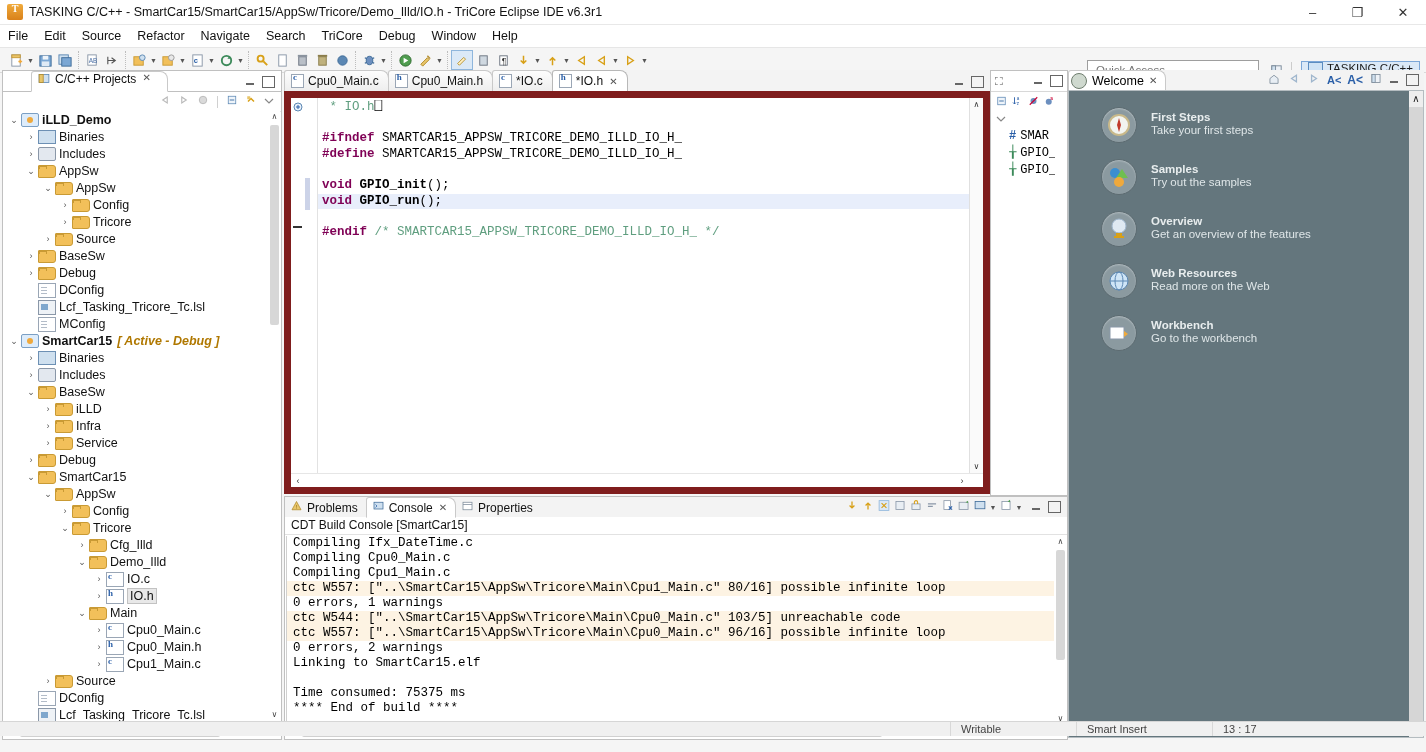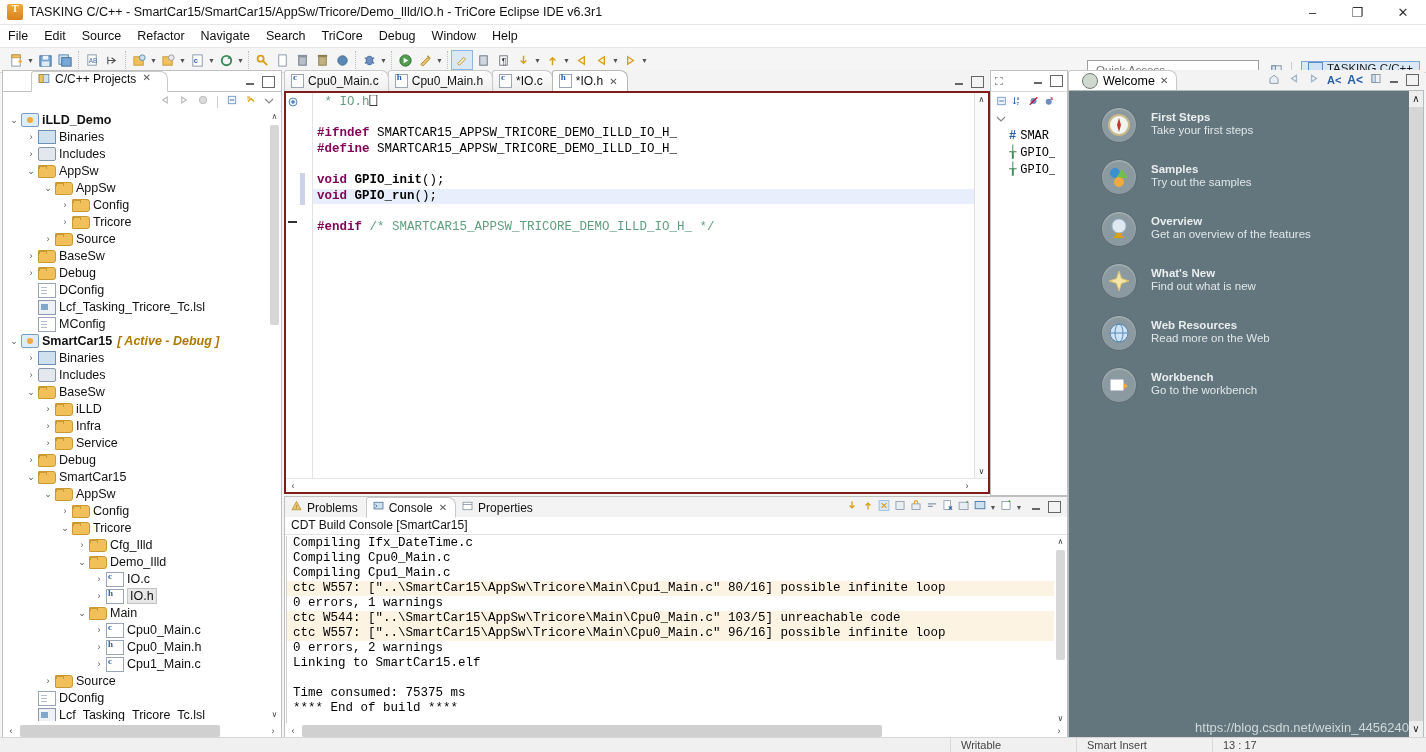--- a/index.html
+++ b/index.html
@@ -112,21 +112,21 @@
   .etab{height:20px;display:flex;align-items:center;gap:4px;padding:0 9px 0 6px;font-size:12px;
         background:linear-gradient(#fdfdfd,#eeeeee);border:1px solid #c9c9c9;border-bottom:none;
         border-radius:3px 8px 0 0;margin-right:-1px;color:#111;white-space:nowrap;}
   .etab.active{background:#fff;border-color:#b8b8b8;}
   .etab .fic{width:11px;height:12px;background:#fff;border:1px solid #9aa6b5;position:relative;
              flex:0 0 11px;}
   .etab .fic::after{position:absolute;left:1px;top:-3px;font-size:9px;font-weight:bold;
                     color:#2a5fa8;font-family:"Liberation Serif",serif;}
   .etab .fic.c::after{content:"c";}
   .etab .fic.h::after{content:"h";}
-  .codearea{position:absolute;left:0;top:21px;right:0;bottom:0;border:2px solid #7f1d1d;
+  .codearea{position:absolute;left:0;top:21px;right:0;bottom:0;border:7px solid #7f1d1d;
             background:#fff;}
   .ruler{position:absolute;left:0;top:0;width:14px;bottom:14px;background:#fff;
          border-right:1px solid #e2e2e2;}
   .folding{position:absolute;left:14px;top:0;width:12px;bottom:14px;background:#fff;
            border-right:1px solid #e2e2e2;}
   .codelines{position:absolute;left:27px;top:2px;right:14px;bottom:14px;overflow:hidden;
              font-family:"Liberation Mono", monospace;font-size:12.5px;line-height:15.6px;
              white-space:pre;}
   .cl{height:15.6px;padding-left:4px;}
   .cl.hl{background:#e8eefb;}
@@ -165,21 +165,21 @@
                  border-bottom:1px solid #e2e2e2;}
   .console-body{position:absolute;left:1px;top:39px;right:13px;bottom:14px;background:#fff;
                 font-family:"Liberation Mono", monospace;font-size:12.5px;line-height:15px;
                 overflow:hidden;border-left:1px solid #cfcfcf;}
   .cline{height:15px;padding-left:6px;white-space:pre;}
   .cline.warn{background:#fdf3e3;}
 
   
   #welcome{left:1068px;top:0;width:356px;height:668px;}
   .wtabbar{height:20px;display:flex;align-items:flex-end;background:#f3f3f3;}
-  .wtab{height:19px;display:flex;align-items:center;gap:5px;padding:0 8px 0 13px;font-size:12.5px;
+  .wtab{height:19px;display:flex;align-items:center;gap:5px;padding:0 8px 0 2px;font-size:12.5px;
         background:#fff;border:1px solid #c9c9c9;border-bottom:1px solid #fff;
         border-radius:3px 8px 0 0;position:relative;top:1px;}
   .wtab .wic{width:14px;height:14px;border-radius:50%;background:#cfd9cf;border:1px solid #6e7d6e;
              position:relative;flex:0 0 14px;}
   .wtools{margin-left:auto;display:flex;align-items:center;gap:6px;padding:0 5px 2px 0;}
   .wbody{position:absolute;left:0;top:20px;right:0;bottom:0;background:#64767d;
          border:1px solid #b4bcc0;overflow:hidden;}
   .witem{display:flex;align-items:flex-start;gap:14px;padding-left:32px;margin-top:16px;}
   .wround{width:34px;height:34px;border-radius:50%;background:#8b9aa0;border:1px solid #5c6b71;
           flex:0 0 34px;position:relative;box-shadow:inset 0 1px 2px rgba(255,255,255,.35);}
@@ -187,21 +187,21 @@
   .wtxt p{margin:0;font-size:11.5px;color:#dfe6e8;line-height:13px;max-width:160px;}
   .wsb{position:absolute;right:0;top:0;width:14px;bottom:0;background:#d6d6d6;}
   .wsb .arrowu{height:16px;text-align:center;font-size:10px;color:#222;line-height:16px;
                background:#eee;}
   .wsb .arrowd{position:absolute;bottom:0;left:0;right:0;height:16px;text-align:center;
                font-size:10px;color:#222;line-height:16px;background:#eee;}
   .watermark{position:absolute;right:14px;bottom:2px;color:#cfd8dc;font-size:13px;
              white-space:nowrap;}
 
   
-  .statusbar{position:absolute;left:0;bottom:0;width:1426px;height:14px;background:#f0f0f0;
+  .statusbar{position:absolute;left:0;bottom:16px;width:1426px;height:14px;background:#f0f0f0;
              border-top:1px solid #d6d6d6;display:flex;align-items:center;font-size:11px;
              color:#444;}
   .sb-cell{border-right:1px solid #d8d8d8;height:14px;display:flex;align-items:center;
            padding:0 10px;overflow:hidden;}
 </style>
 </head>
 <body>
 
 <div class="app">
 
@@ -908,31 +908,20 @@
                   </svg></div>
               </div>
               <div class="wtxt">
                 <h4>Overview</h4>
                 <p>Get an overview of the features</p>
               </div>
             </div>
             <div class="witem">
               <div class="wround">
                 <div style="position:absolute;left:5px;top:5px;"><svg width="24" height="24" viewBox="0 0 24 24">
-                    <path d="M12 2l2.5 7.5L22 12l-7.5 2.5L12 22l-2.5-7.5L2 12l7.5-2.5z" fill="#f5e6a8" stroke="#d8c06a"></path>
-                  </svg></div>
-              </div>
-              <div class="wtxt">
-                <h4>What's New</h4>
-                <p>Find out what is new</p>
-              </div>
-            </div>
-            <div class="witem">
-              <div class="wround">
-                <div style="position:absolute;left:5px;top:5px;"><svg width="24" height="24" viewBox="0 0 24 24">
                     <circle cx="12" cy="12" r="9" fill="#cfe5f7" stroke="#5b87b3"></circle>
                     <ellipse cx="12" cy="12" rx="4" ry="9" fill="none" stroke="#5b87b3"></ellipse>
                     <path d="M3 12h18" stroke="#5b87b3"></path>
                   </svg></div>
               </div>
               <div class="wtxt">
                 <h4>Web Resources</h4>
                 <p>Read more on the Web</p>
               </div>
             </div>

